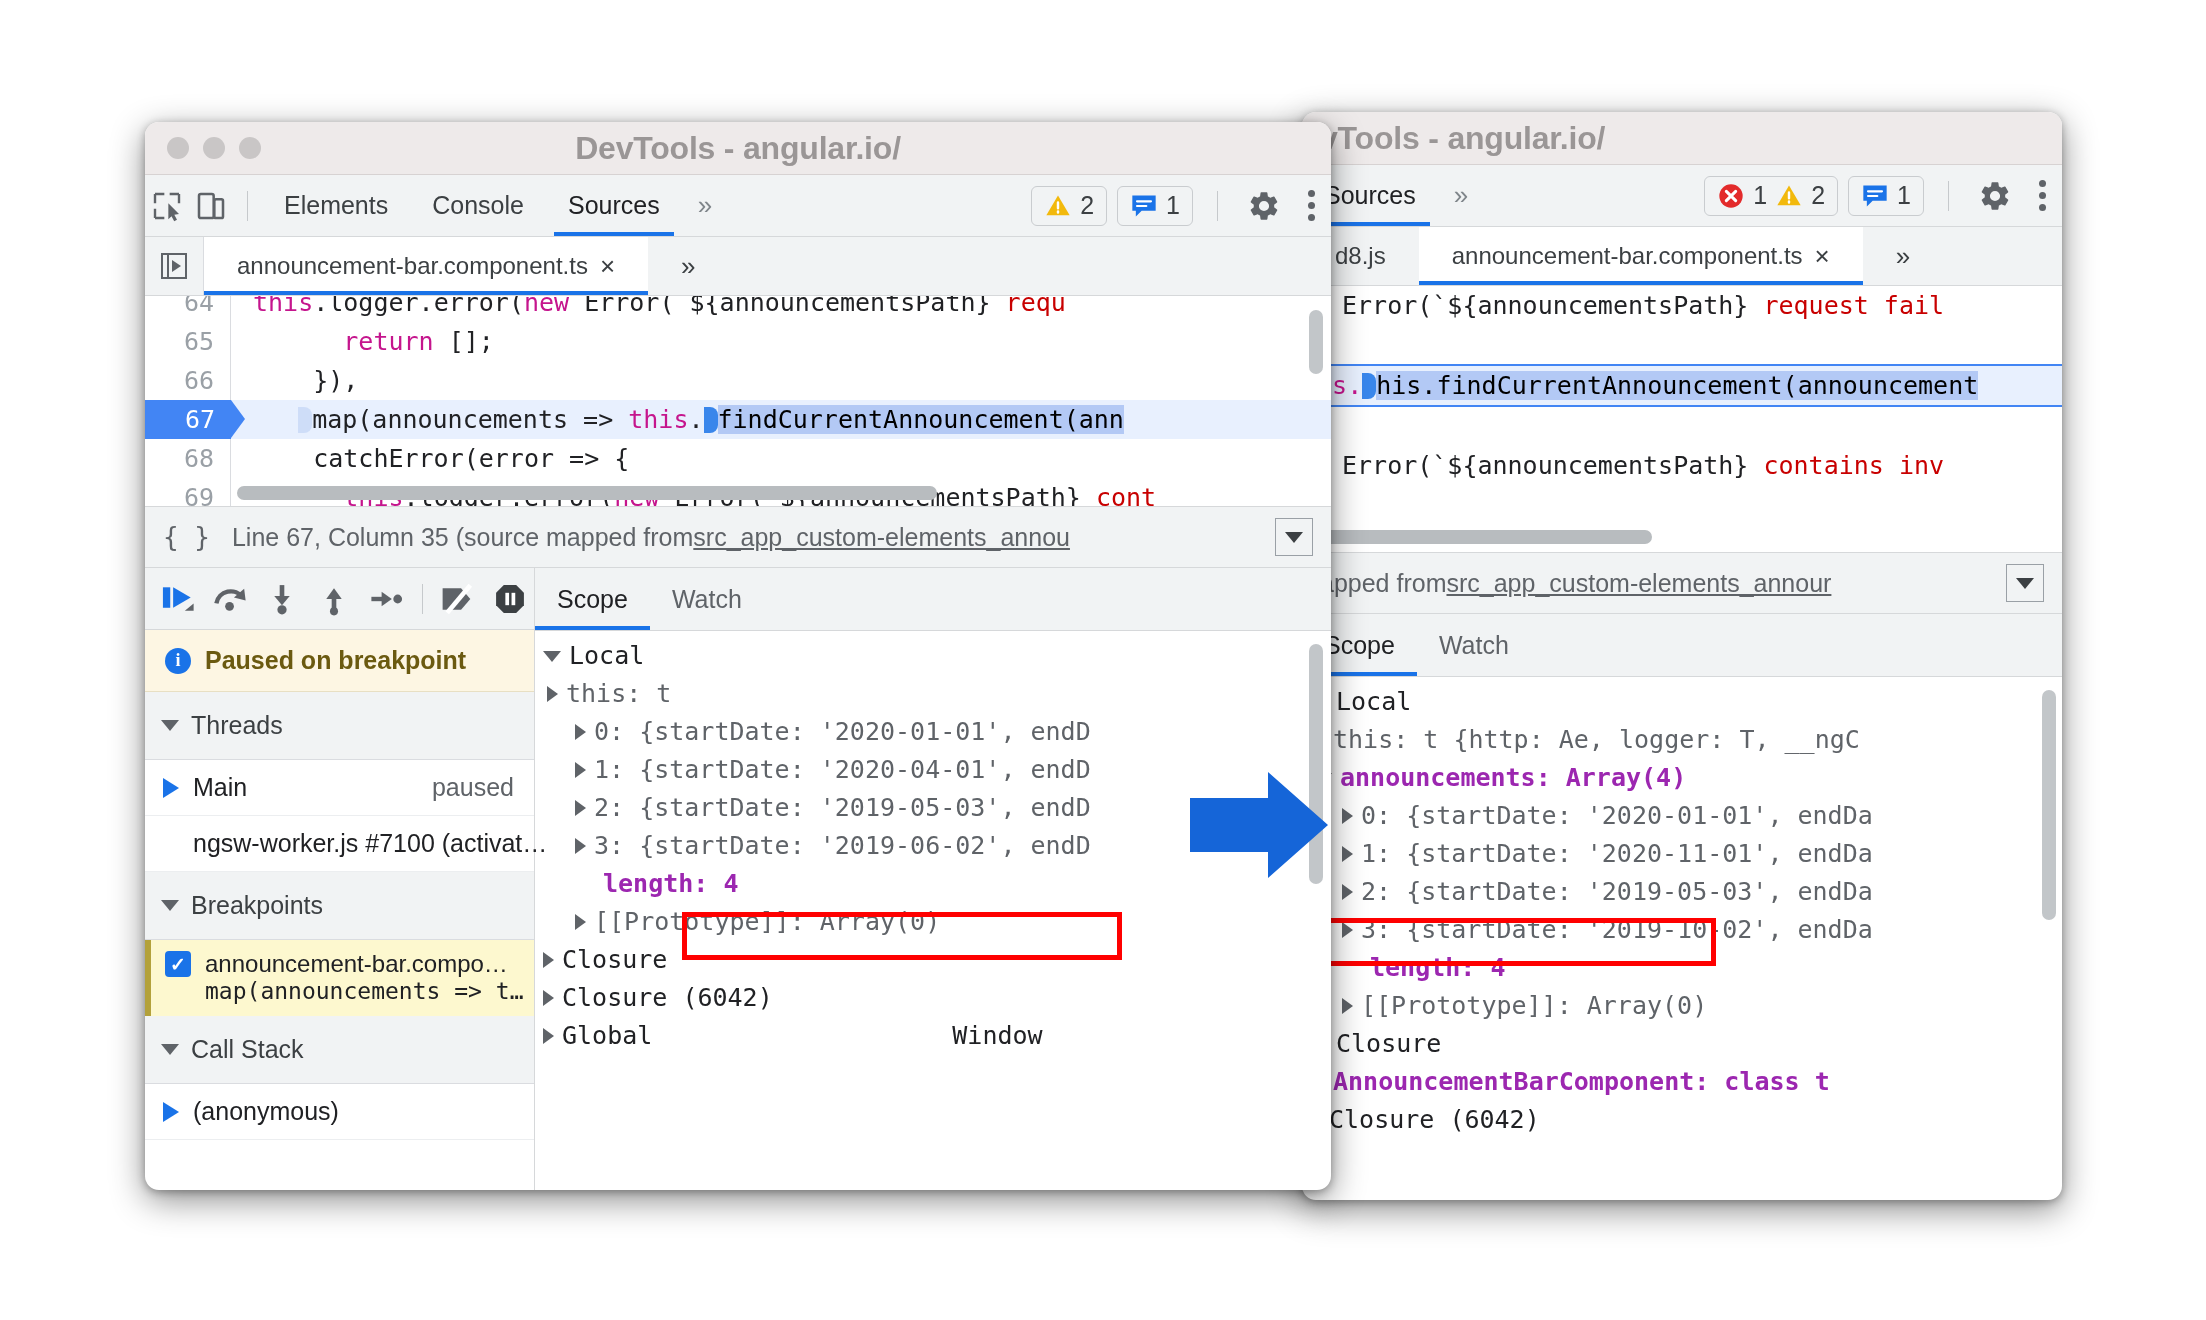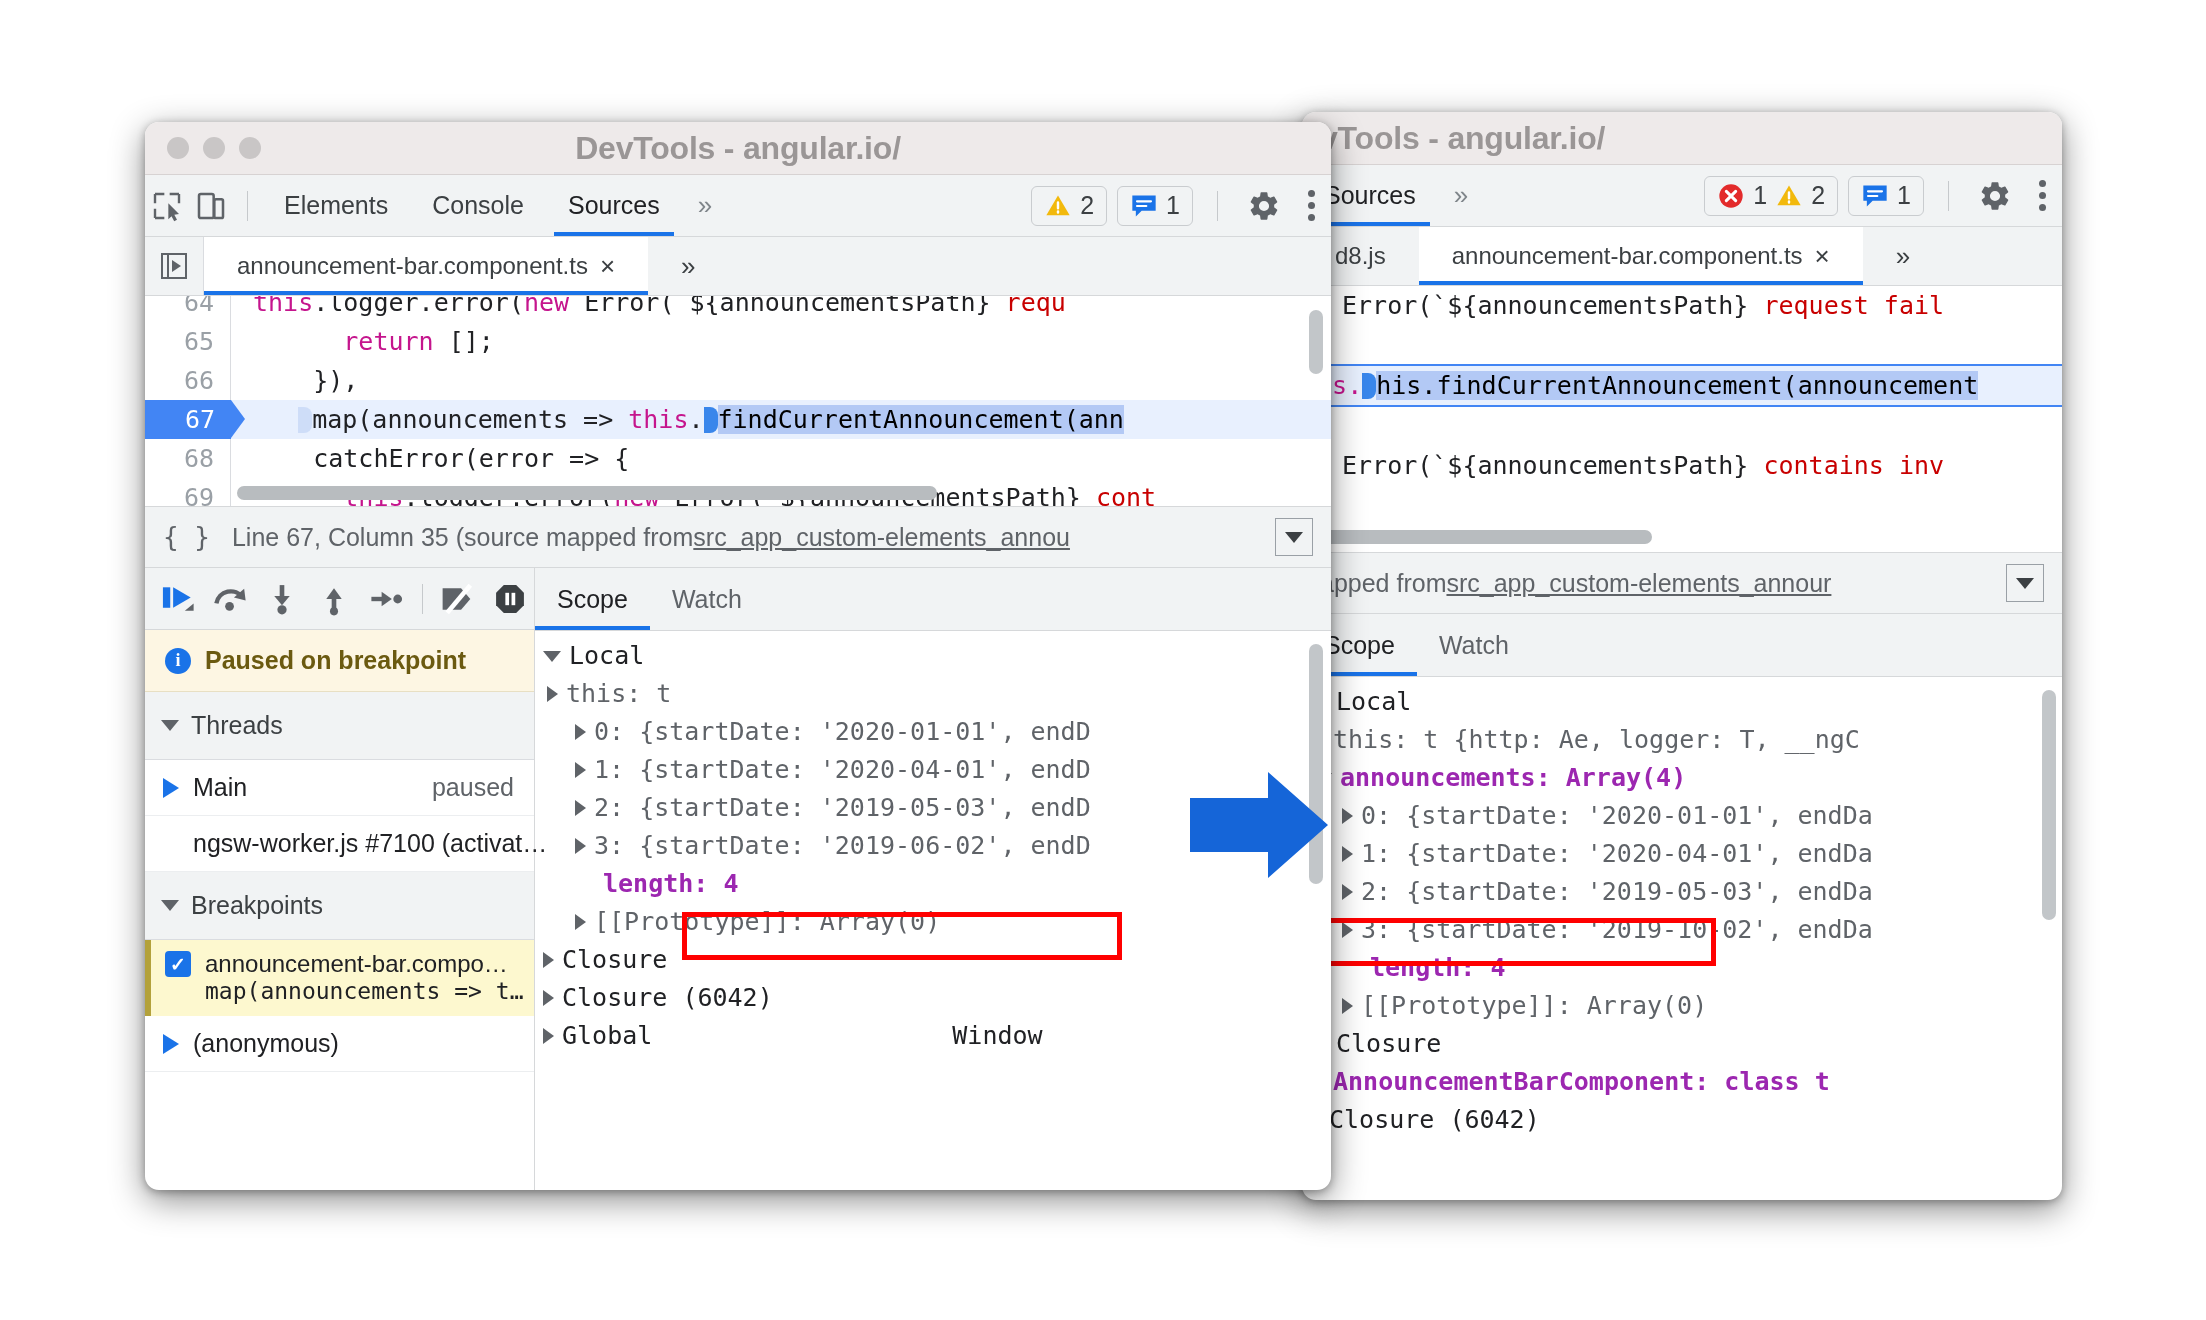--- a/index.html
+++ b/index.html
@@ -509,21 +509,21 @@
         <div class="srow ind1">
           <span class="tri-d"></span>
             <span class="nm-name">announcements: Array(4)</span>
         </div>
         <div class="srow ind2">
           <span class="tri-r"></span>
             <span class="nm-grey">0: {startDate: '2020-01-01', endDa</span>
         </div>
         <div class="srow ind2">
           <span class="tri-r"></span>
-            <span class="nm-grey">1: {startDate: '2020-04-01', endDa</span>
+            <span class="nm-grey">1: {startDate: '2020-11-01', endDa</span>
         </div>
         <div class="srow ind2">
           <span class="tri-r"></span>
             <span class="nm-grey">2: {startDate: '2019-05-03', endDa</span>
         </div>
         <div class="srow ind2">
           <span class="tri-r"></span>
             <span class="nm-grey">3: {startDate: '2019-10-02', endDa</span>
         </div>
         <div class="srow ind2" style="padding-left:68px;">
@@ -745,20 +745,24 @@
           <span>Breakpoints</span>
         </div>
         <div class="bp-row">
           <div class="bp-line1">
             <span class="bp-check">✓</span>
             <span>announcement-bar.compo…</span>
           </div>
           <div class="bp-code">map(announcements =&gt; t…</div>
         </div>
 
+        <div class="section-head">
+          <span class="tri-d"></span>
+          <span>Call Stack</span>
+        </div>
         <div class="thread-row">
           <span class="arrow-blue"></span>
           <span>(anonymous)</span>
         </div>
       </div>
 
       <div class="scope-panel">
         <div class="scope-tabs">
           <div class="stab active">Scope</div>
           <div class="stab">Watch</div>

